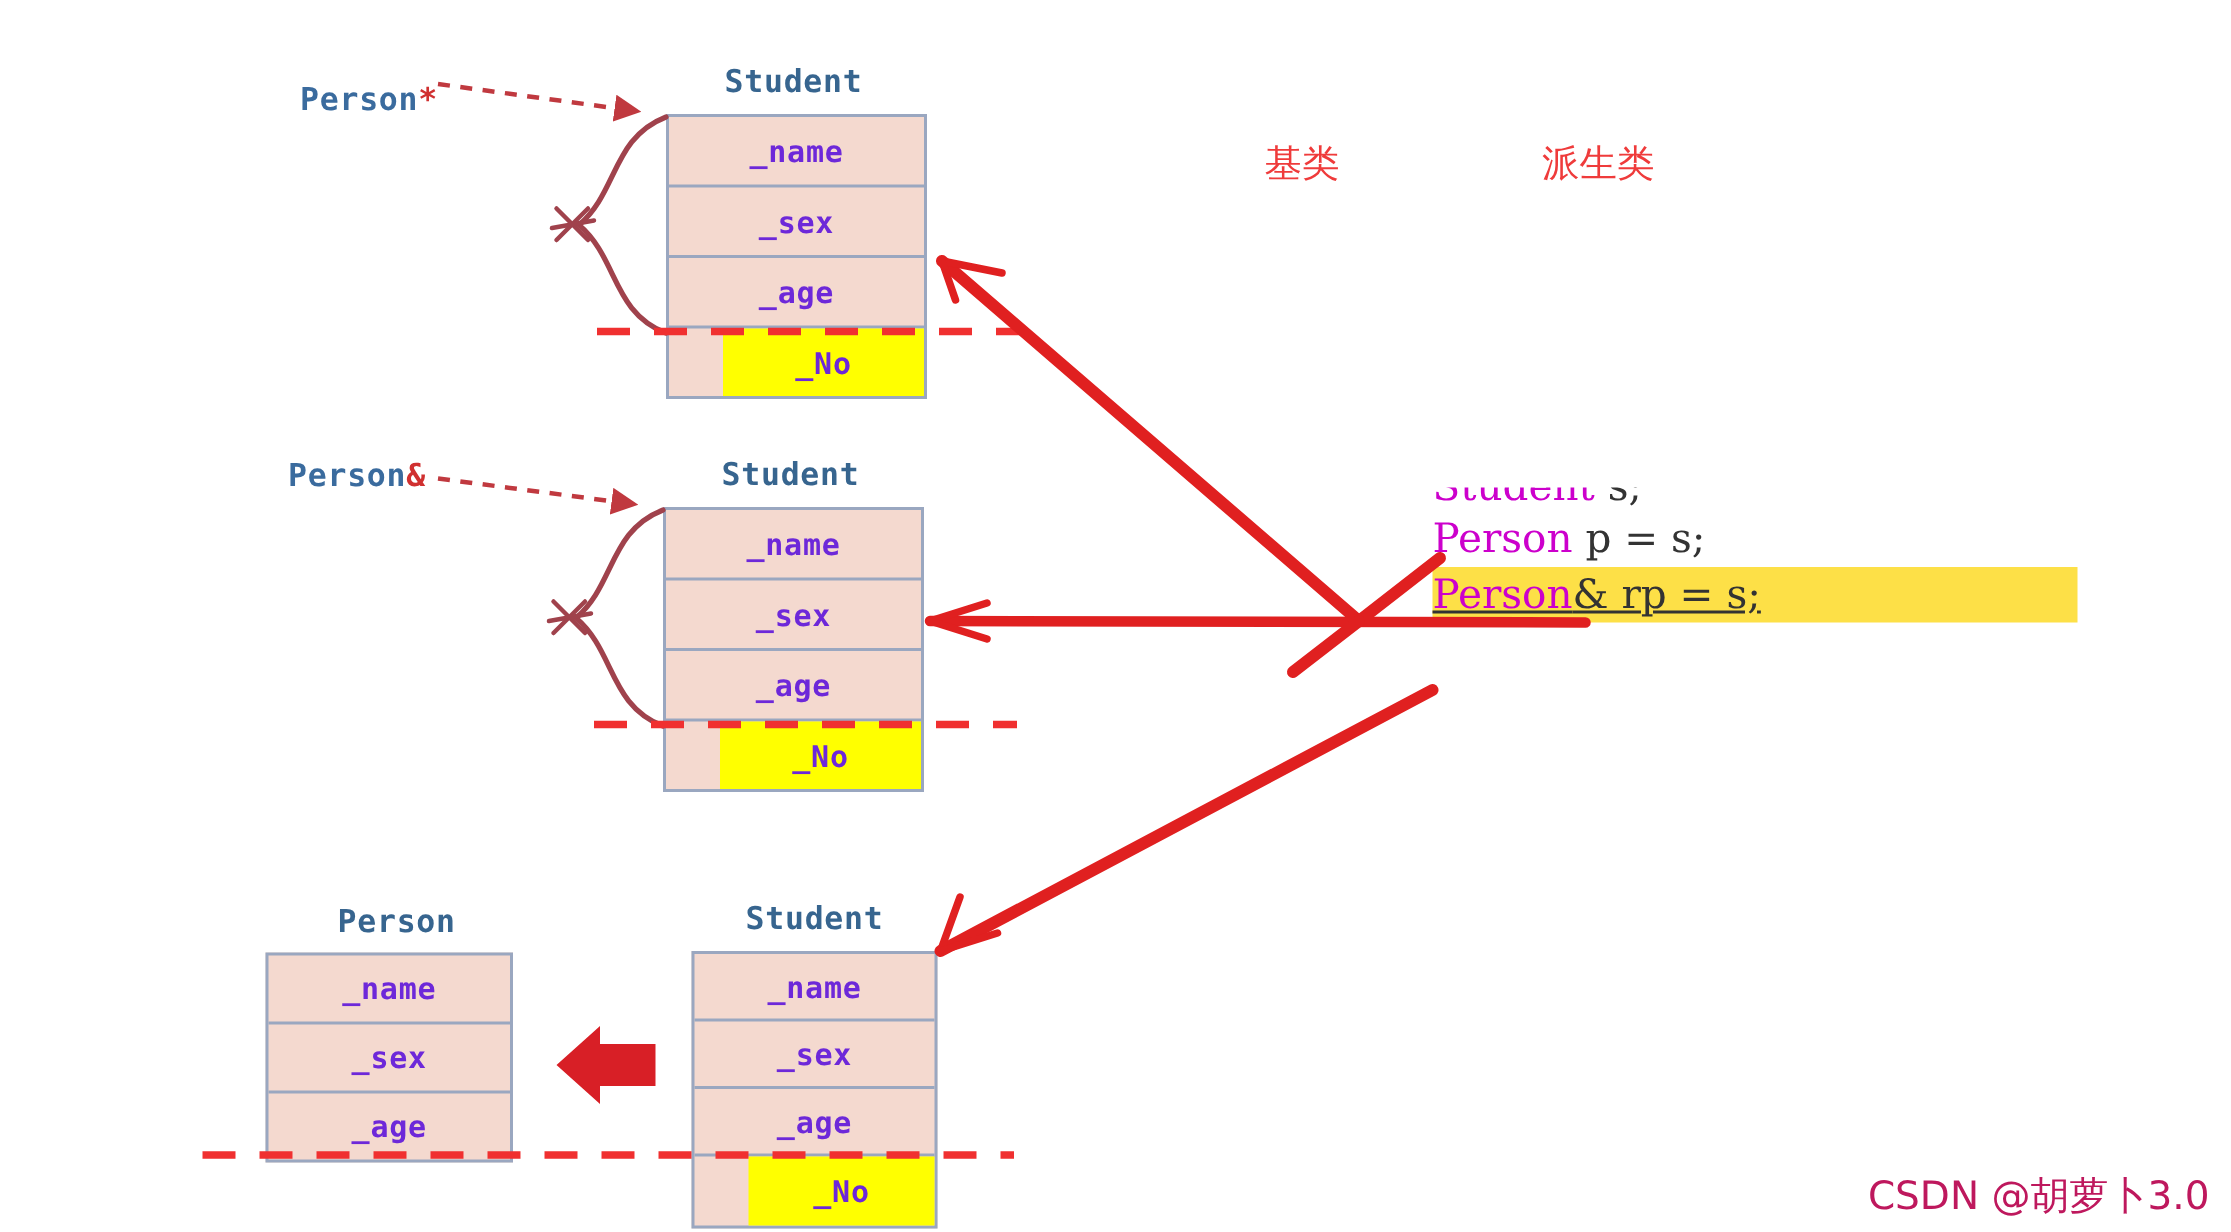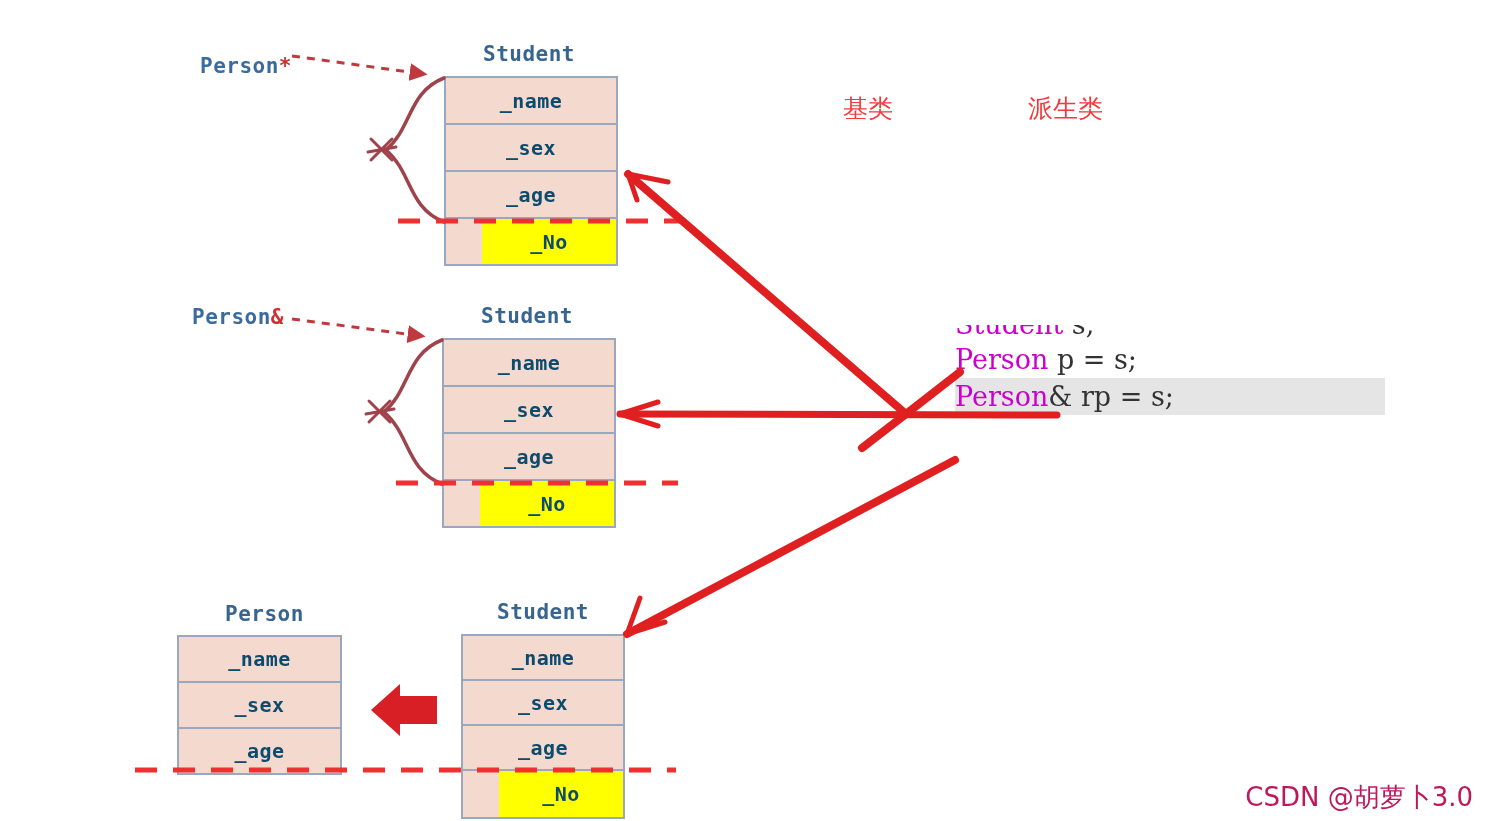--- a/index.html
+++ b/index.html
@@ -28,21 +28,21 @@
     box-sizing: border-box;
     border: 2px solid #9aa7c0;
     background: #f4d9cf;
   }
   .cls-row {
     box-sizing: border-box;
     border-bottom: 2px solid #9aa7c0;
     display: flex;
     align-items: center;
     justify-content: center;
-    color: #0c4a6e;
+    color: #6d28d9;
     font-family: "DejaVu Sans Mono", monospace;
     font-weight: bold;
     font-size: 20px;
     letter-spacing: 0.5px;
   }
   .cls-row:last-child { border-bottom: none; }
   .cls-row.derived-row {
     background: #ffff00;
     border-bottom: none;
     margin-left: 36px;
@@ -85,22 +85,23 @@
     top: 325px;
     width: 440px;
     font-family: "DejaVu Serif", serif;
     font-size: 27px;
     line-height: 37px;
     color: #333333;
     white-space: nowrap;
   }
   .code-line { position: relative; height: 37px; }
   .code-line.hl {
-    background: #e5e5e5;
+    background: #fde047;
     width: 430px;
+    text-decoration: underline;
   }
   .code-line.clipped {
     overflow: hidden;
     height: 16px;
     line-height: 0px;
   }
   .kw { color: #cc00cc; }
 
   
   #watermark {

